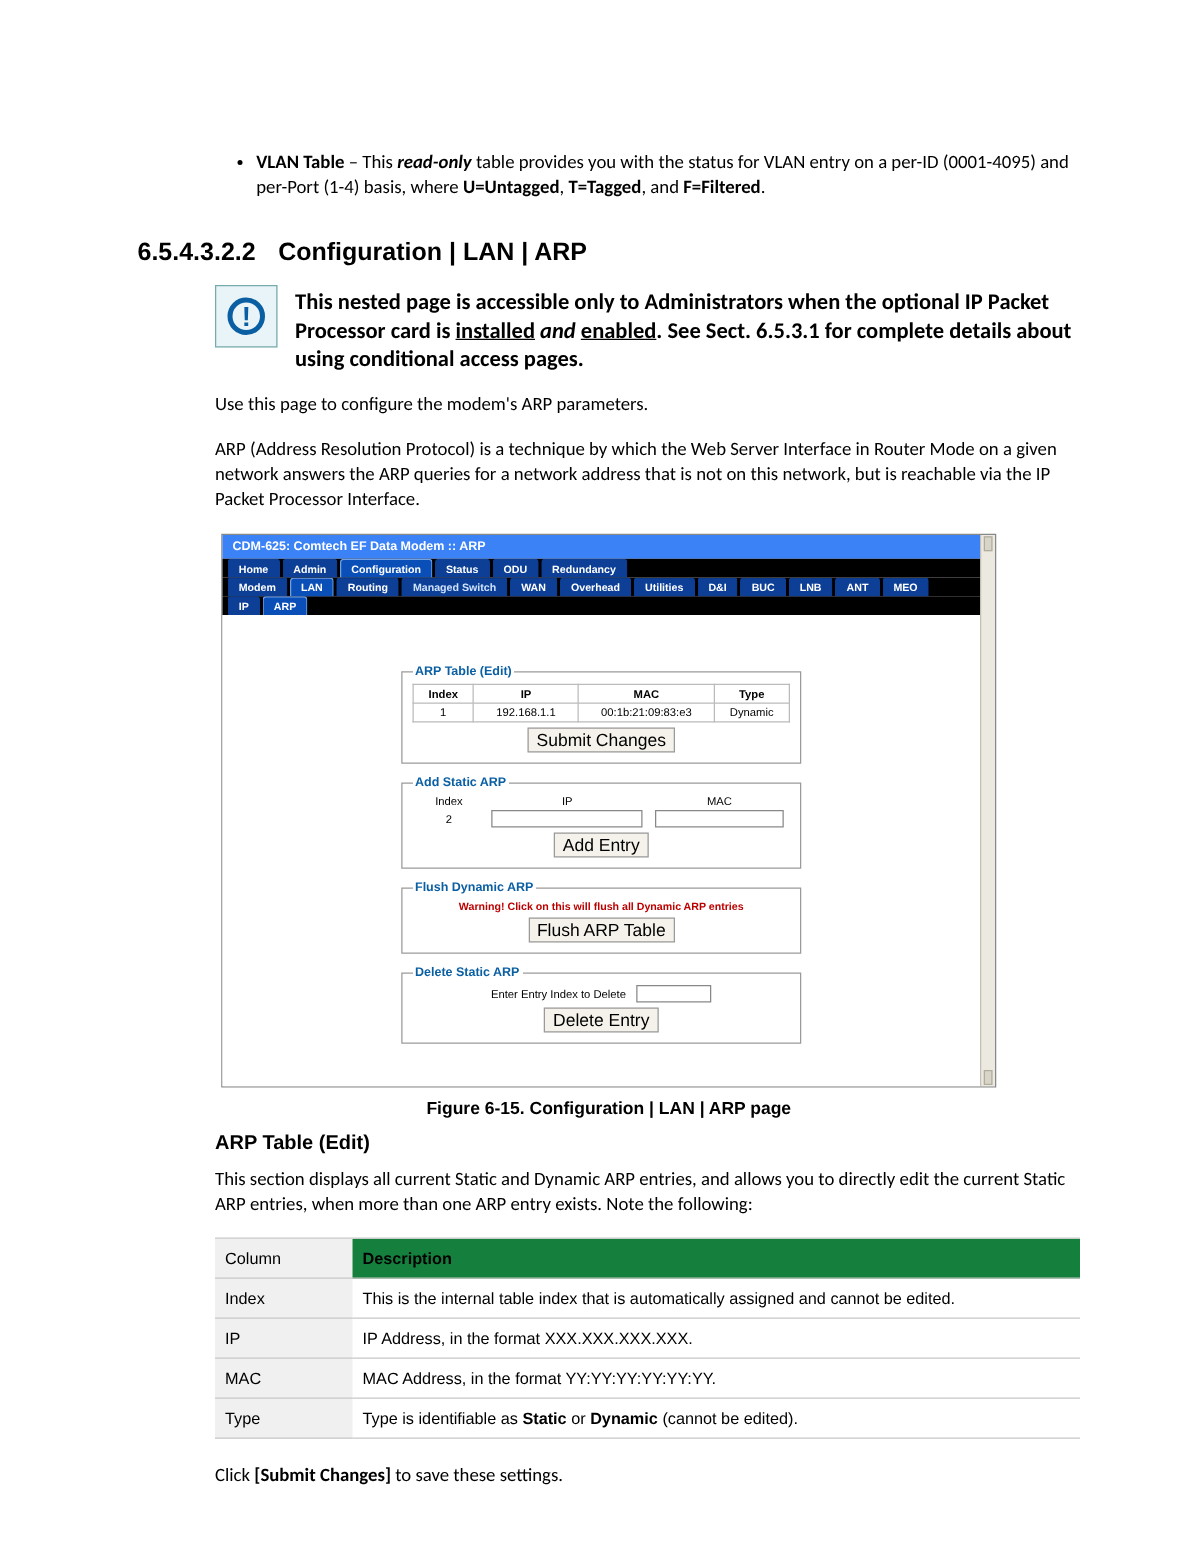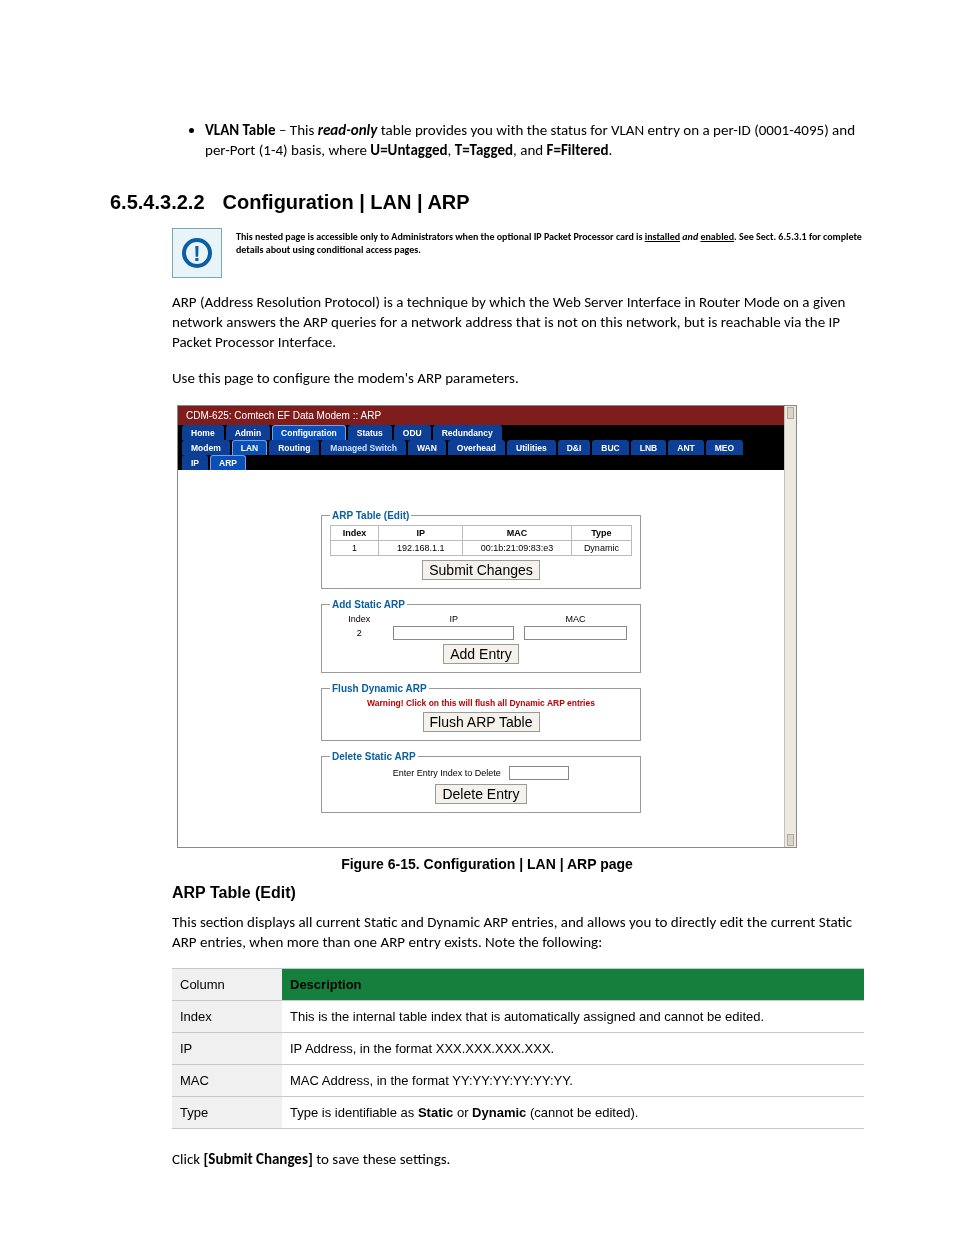--- a/index.html
+++ b/index.html
@@ -45,21 +45,21 @@
   }
   .note-icon span {
     width: 30px; height: 30px;
     border: 4px solid #0a5fa3;
     border-radius: 50%;
     color: #0a5fa3;
     font-weight: 900; font-size: 22px;
     text-align: center; line-height: 24px;
     font-family: Arial, sans-serif;
   }
-  .note-text { font-size: 10px; font-weight: 700; line-height: 1.3; padding-top: 2px; }
+  .note-text { font-size: 18px; font-weight: 700; line-height: 1.3; padding-top: 2px; }
   p.body { font-size: 15px; line-height: 1.35; margin: 0 0 16px 62px; }
 
   
   .win {
     margin: 10px auto 8px;
     width: 620px;
     border: 1px solid #888;
     background: #fff;
     position: relative;
     font-family: Tahoma, Arial, sans-serif;
@@ -68,21 +68,21 @@
   .win .scrollbar {
     position: absolute; right: 0; top: 0; bottom: 0; width: 12px;
     background: #ece9e1; border-left: 1px solid #c4c0b8;
   }
   .win .scrollbar::before, .win .scrollbar::after {
     content: ""; position: absolute; left: 2px; right: 2px; height: 10px; background: #d8d4c8; border: 1px solid #b0ac9e;
   }
   .win .scrollbar::before { top: 1px; }
   .win .scrollbar::after  { bottom: 1px; }
   .titlebar {
-    background: #7f1d1d; color: #fff; font-weight: 400; font-size: 10px;
+    background: #3b82f6; color: #fff; font-weight: 700; font-size: 10px;
     padding: 4px 8px; margin-right: 12px;
   }
   .tabrow { margin-right: 12px; background: #000000; display: flex; gap: 2px; padding: 0 4px 0 4px; flex-wrap: nowrap; }
   .tab {
     padding: 2px 8px 2px 8px;
     color: #fff; font-weight: 700; font-size: 8.5px;
     background: #0c3f95;
     border-top-left-radius: 3px; border-top-right-radius: 3px;
     border: 1px solid #0c3f95; border-bottom: none;
     white-space: nowrap;
@@ -143,22 +143,22 @@
 
   <div class="note-row">
     <div class="note-icon">
         <span>!</span>
       </div>
     <div class="note-text">
       <span>This nested page is accessible only to Administrators when the optional IP Packet Processor card is </span><span class="uline">installed</span><span class="ital"> and </span><span class="uline">enabled</span><span>. See Sect. 6.5.3.1 for complete details about using conditional access pages.</span>
     </div>
   </div>
 
+  <p class="body">Use this page to configure the modem's ARP parameters.</p>
   <p class="body">ARP (Address Resolution Protocol) is a technique by which the Web Server Interface in Router Mode on a given network answers the ARP queries for a network address that is not on this network, but is reachable via the IP Packet Processor Interface.</p>
-  <p class="body">Use this page to configure the modem's ARP parameters.</p>
 
   <div class="win">
     <div class="scrollbar"></div>
     <div class="titlebar">CDM-625: Comtech EF Data Modem :: ARP</div>
 
     <div class="tabrow">
       <div class="tab">Home</div>
       <div class="tab">Admin</div>
       <div class="tab active">Configuration</div>
       <div class="tab">Status</div>

